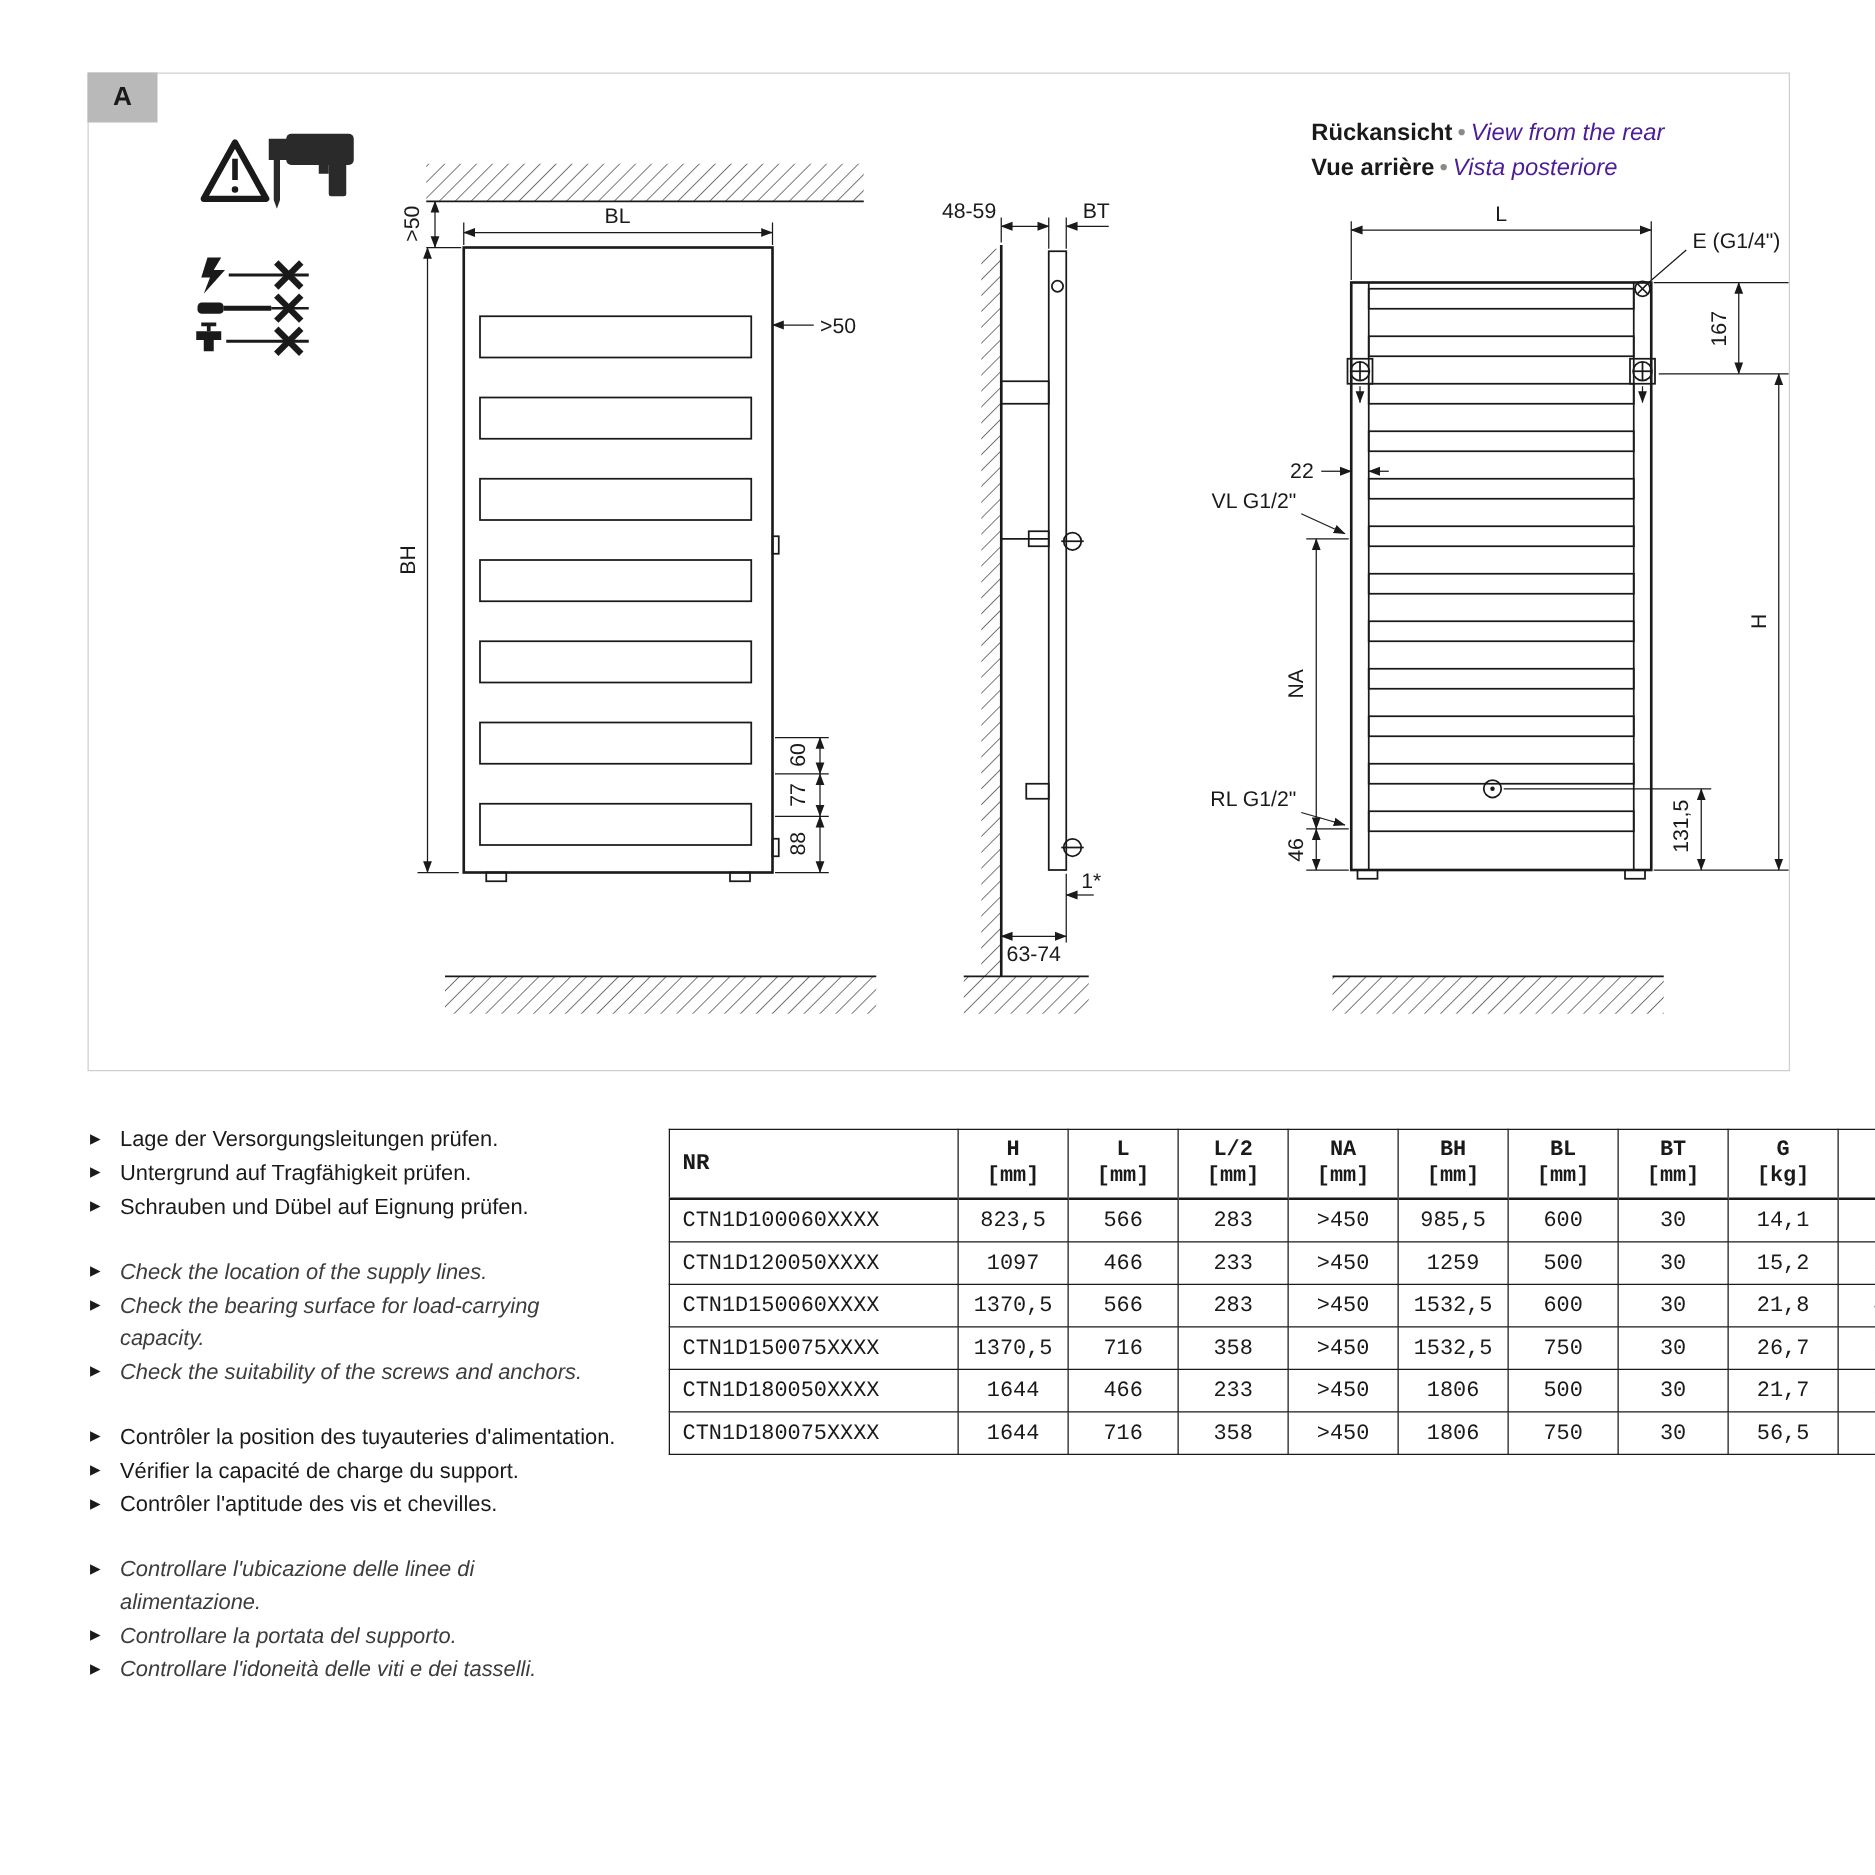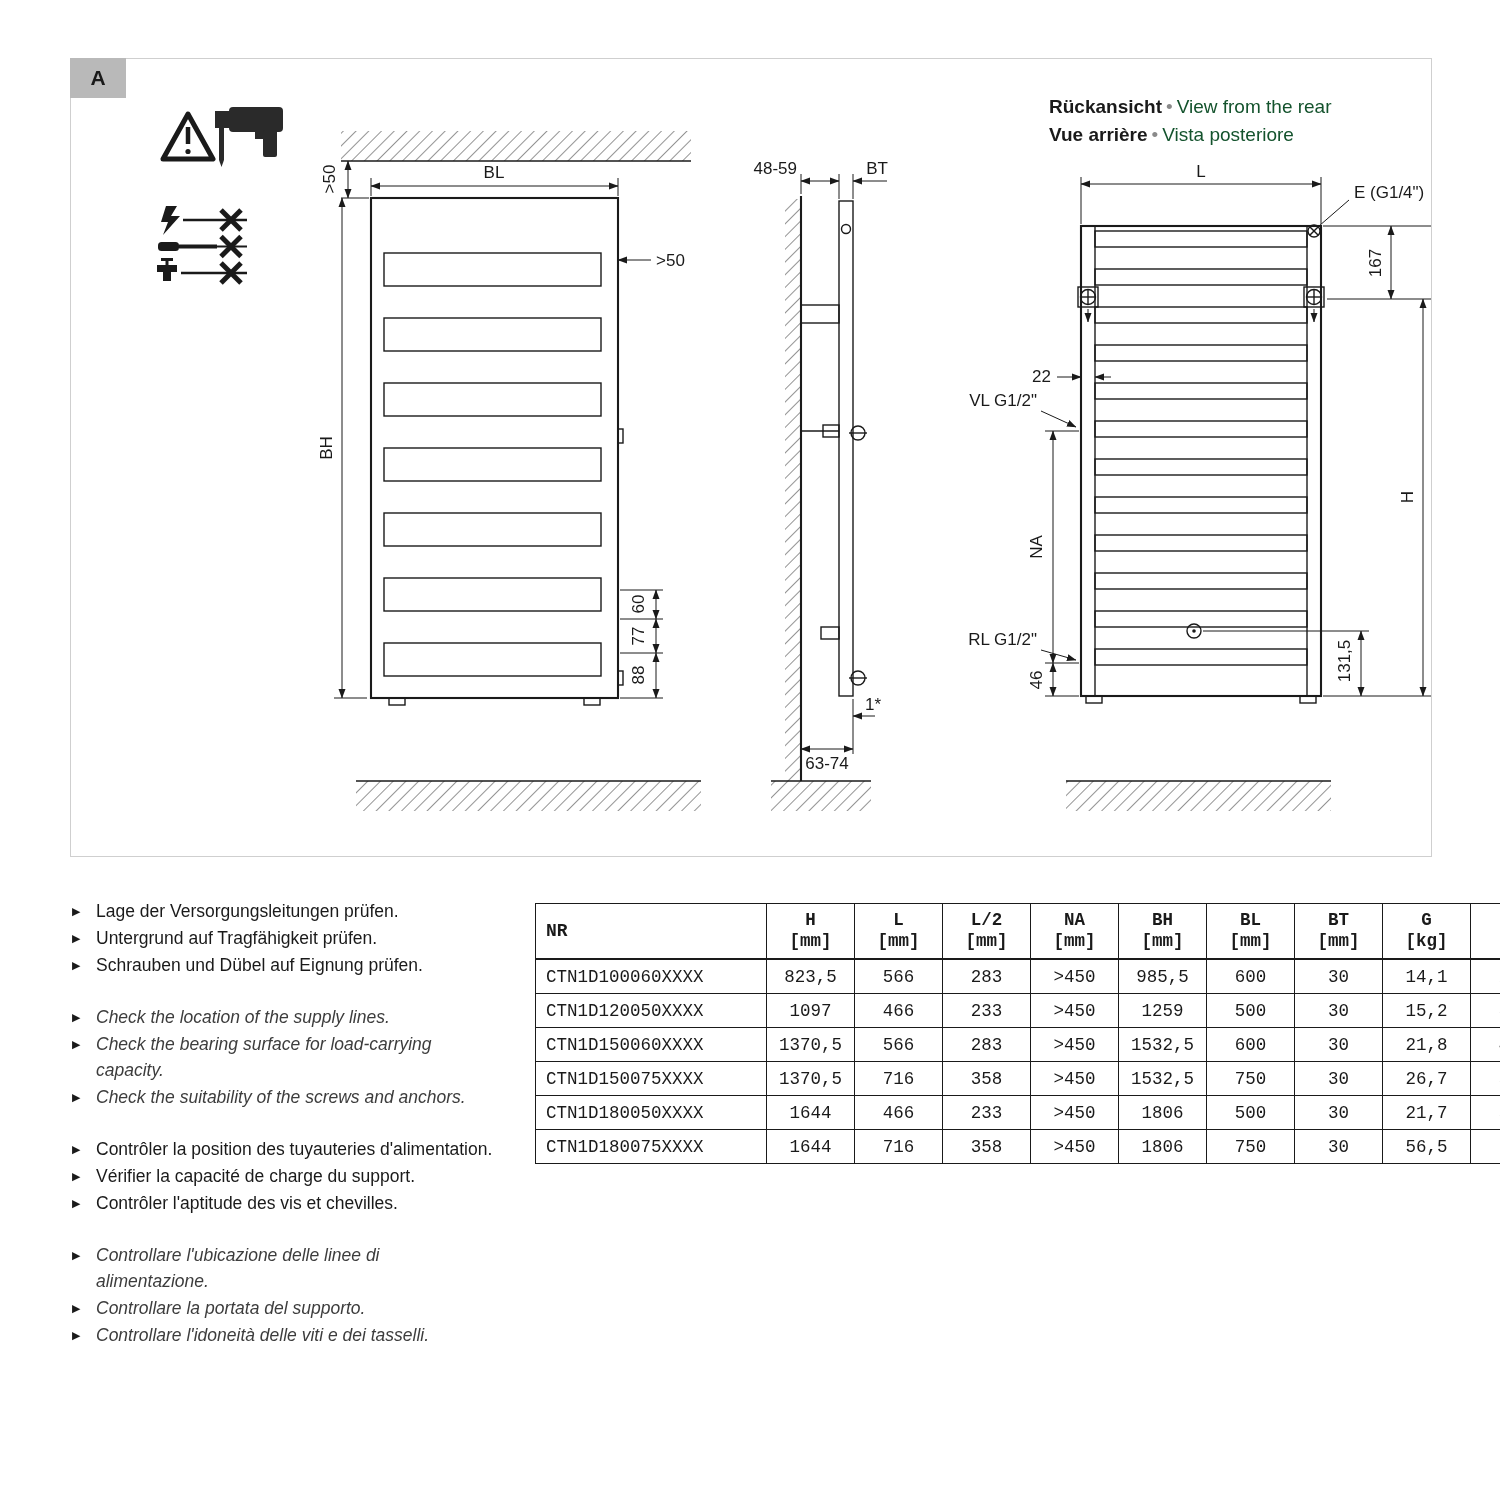--- a/index.html
+++ b/index.html
@@ -11,21 +11,21 @@
     position:absolute; left:70px; top:58px; width:1360px; height:797px;
     border:1px solid #cfcfcf; background:#fff;
   }
   .panel-tab {
     position:absolute; left:-1px; top:-1px; width:56px; height:40px;
     background:#b9b9b9; font-weight:bold; font-size:21px;
     display:flex; align-items:center; justify-content:center;
   }
   .rear-title { position:absolute; left:978px; top:34px; font-size:19px; line-height:28px; white-space:nowrap; }
   .rear-title .b { font-weight:bold; }
-  .rear-title .i { color:#14532d;text-align:center; }
+  .rear-title .i { font-style:italic; color:#4c1d95;text-align:center; }
   .rear-title .sep { color:#8a8a8a; padding:0 4px; }
 
   .diagram-svg { position:absolute; left:0; top:0; width:1360px; height:797px; }
   svg text { font-family:"Liberation Sans", sans-serif; font-size:17px; fill:#1a1a1a; }
   svg .ln  { stroke:#1a1a1a; fill:none; stroke-width:1.4; }
   svg .thk { stroke-width:2.1; }
   svg .dim { stroke:#1a1a1a; fill:none; stroke-width:1; }
 
   .instructions { position:absolute; left:72px; top:898px; width:424px; font-size:17.5px; }
   .lang-group { margin-bottom:26px; }

